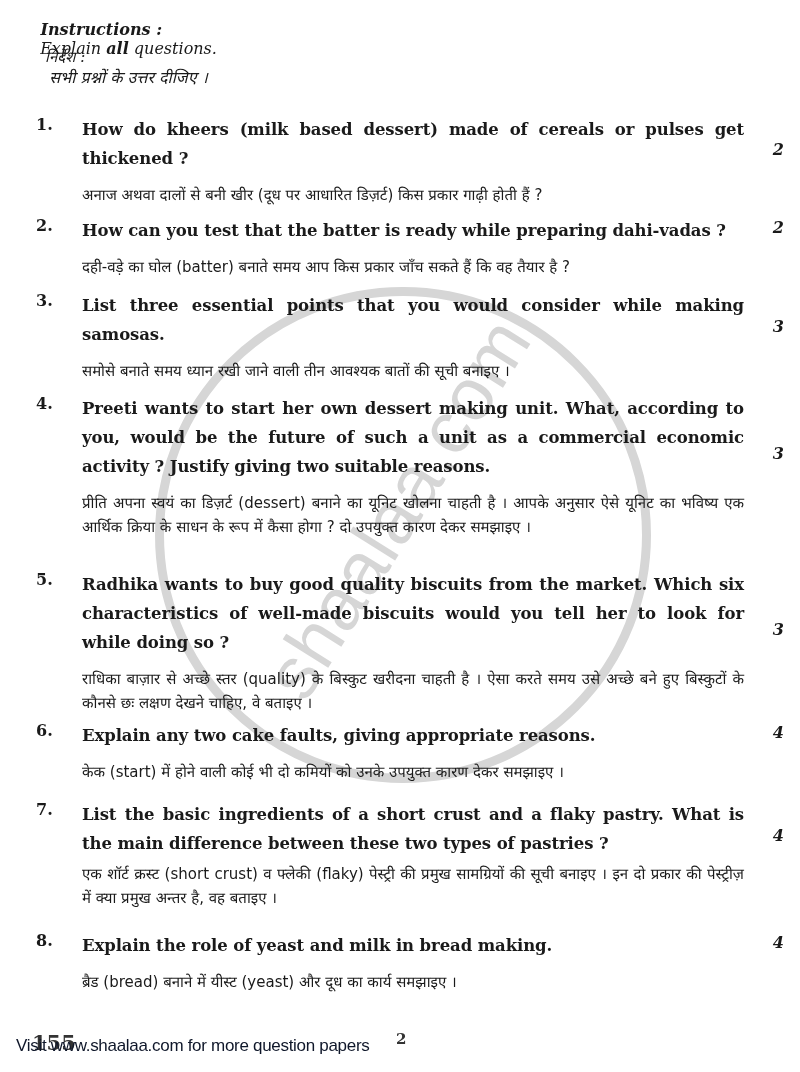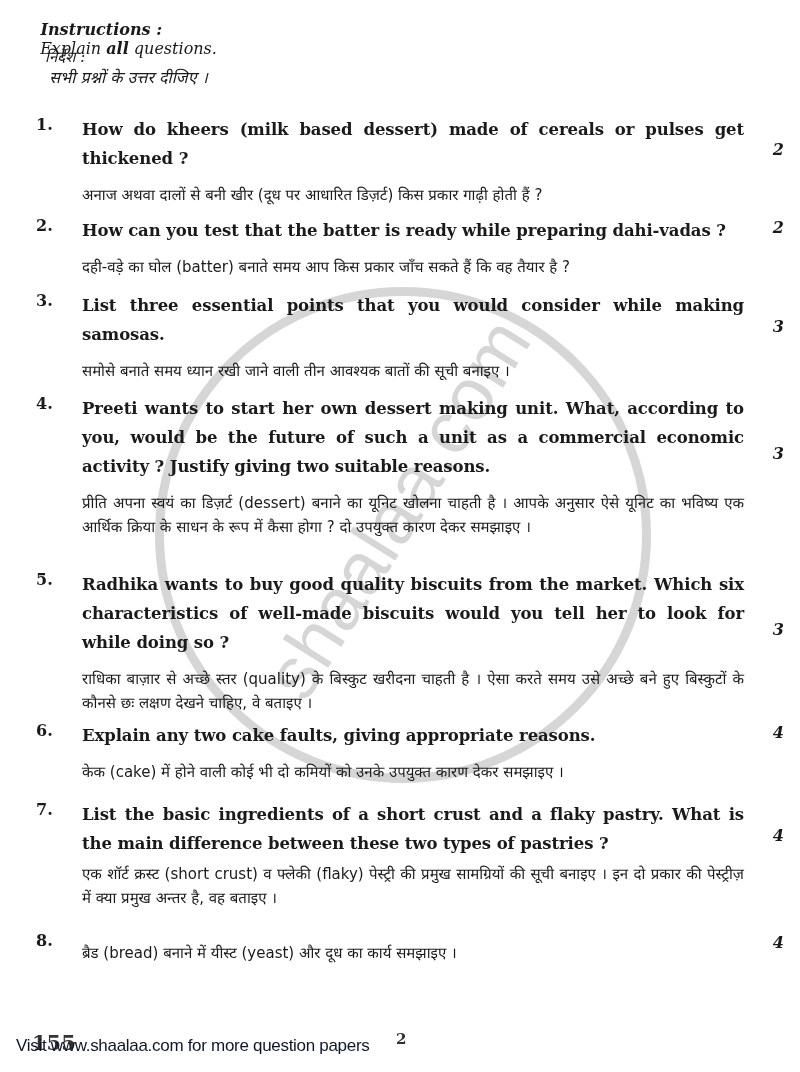--- a/index.html
+++ b/index.html
@@ -99,37 +99,38 @@
       <div class="q-en">Radhika wants to buy good quality biscuits from the market. Which six characteristics of well-made biscuits would you tell her to look for while doing so ?</div>
       <div class="q-hi">राधिका बाज़ार से अच्छे स्तर (quality) के बिस्कुट खरीदना चाहती है । ऐसा करते समय उसे अच्छे बने हुए बिस्कुटों के कौनसे छः लक्षण देखने चाहिए, वे बताइए ।</div>
     </div>
     <span class="q-marks" style="top:50px;">3</span>
   </div>
 
   <div class="question" style="top:721px;height:52px;">
     <span class="q-num">6.</span>
     <div class="q-body">
       <div class="q-en">Explain any two cake faults, giving appropriate reasons.</div>
-      <div class="q-hi">केक (cake) में होने वाली कोई भी दो कमियों को उनके उपयुक्त कारण देकर समझाइए ।</div>
+      <div class="q-hi">केक (start) में होने वाली कोई भी दो कमियों को उनके उपयुक्त कारण देकर समझाइए ।</div>
     </div>
     <span class="q-marks" style="top:2px;">4</span>
   </div>
 
   <div class="question" style="top:800px;height:105px;">
     <span class="q-num">7.</span>
     <div class="q-body">
       <div class="q-en">List the basic ingredients of a short crust and a flaky pastry. What is the main difference between these two types of pastries ?</div>
       <div class="q-hi" style="margin-top:4px;">एक शॉर्ट क्रस्ट (short crust) व फ्लेकी (flaky) पेस्ट्री की प्रमुख सामग्रियों की सूची बनाइए । इन दो प्रकार की पेस्ट्रीज़ में क्या प्रमुख अन्तर है, वह बताइए ।</div>
     </div>
     <span class="q-marks" style="top:26px;">4</span>
   </div>
 
   <div class="question" style="top:931px;height:52px;">
     <span class="q-num">8.</span>
     <div class="q-body">
+      <div class="q-en">Explain the role of yeast and milk in bread making.</div>
       <div class="q-hi">ब्रैड (bread) बनाने में यीस्ट (yeast) और दूध का कार्य समझाइए ।</div>
     </div>
     <span class="q-marks" style="top:2px;">4</span>
   </div>
 
   <div class="footer">
     <span class="footer-code">155</span>
     <span class="footer-page">2</span>
     <span class="footer-link">Visit www.shaalaa.com for more question papers</span>
   </div>

